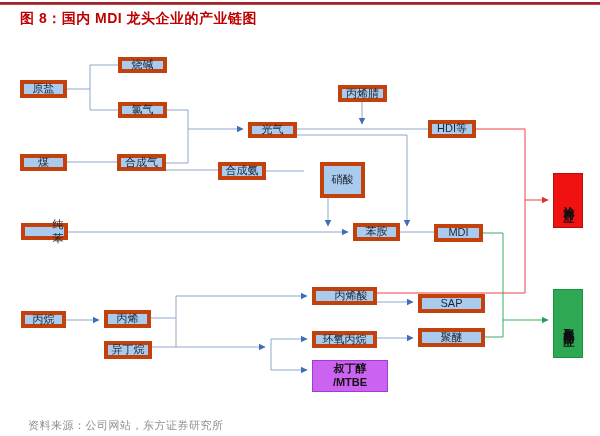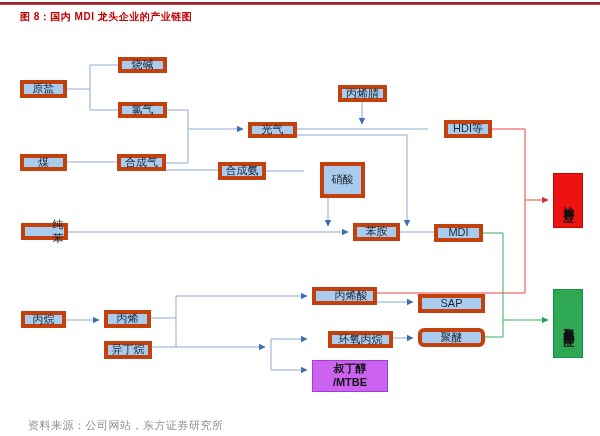--- a/index.html
+++ b/index.html
@@ -1,20 +1,20 @@
 <!DOCTYPE html>
 <html><head>
 <meta charset="utf-8">
 <style>
   html,body{margin:0;padding:0;}
   body{font-family:"Liberation Sans","DejaVu Sans",sans-serif;background:#ffffff;}
   #canvas{position:relative;width:600px;height:436px;background:#ffffff;overflow:hidden;}
   .top-rule{position:absolute;left:0;top:2px;width:600px;height:3px;
     border-top:2px solid #9b262b;border-bottom:1px solid #b9474c;box-sizing:border-box;}
-  .fig-title{position:absolute;left:20px;top:10px;font-size:10px;font-weight:bold;color:#c00000;letter-spacing:0.5px;}
+  .fig-title{position:absolute;left:20px;top:10px;font-size:14px;font-weight:bold;color:#c00000;letter-spacing:0.5px;}
   .source-note{position:absolute;left:28px;top:418px;font-size:11px;color:#8f8f8f;letter-spacing:0.5px;}
   #edges{position:absolute;left:0;top:0;width:600px;height:436px;}
   .node{position:absolute;box-sizing:border-box;display:flex;align-items:center;justify-content:center;
     font-size:11px;color:#1d2430;text-align:center;line-height:1.25;}
   .node.blue{background:#a9ccee;border:4px solid #c2410c;}
   .node.red{background:#f01111;border:1px solid #b50e0e;font-weight:bold;
     writing-mode:vertical-rl;text-orientation:upright;letter-spacing:2px;color:#111;}
   .node.green{background:#2ea853;border:1px solid #169242;font-weight:bold;
     writing-mode:vertical-rl;text-orientation:upright;letter-spacing:2px;color:#111;}
   .node.purple{background:#cb63f0;border:1px solid #a23bd6;font-weight:bold;white-space:pre-line;color:#111;}
@@ -75,33 +75,33 @@
   </svg>
 
   <div id="node-layer">
       <div class="node blue" style="left: 20px; top: 80px; width: 47px; height: 18px;">原盐</div>
       <div class="node blue" style="left: 118px; top: 57px; width: 49px; height: 16px;">烧碱</div>
       <div class="node blue" style="left: 118px; top: 102px; width: 49px; height: 16px;">氯气</div>
       <div class="node blue" style="left: 20px; top: 154px; width: 47px; height: 17px;">煤</div>
       <div class="node blue" style="left: 117px; top: 154px; width: 49px; height: 17px; text-align: right;">合成气</div>
       <div class="node blue" style="left: 248px; top: 122px; width: 49px; height: 16px;">光气</div>
       <div class="node blue" style="left: 338px; top: 85px; width: 49px; height: 17px;">丙烯腈</div>
-      <div class="node blue" style="left: 444px; top: 120px; width: 48px; height: 18px;">HDI等</div>
+      <div class="node blue" style="left: 428px; top: 120px; width: 48px; height: 18px;">HDI等</div>
       <div class="node blue" style="left: 218px; top: 162px; width: 48px; height: 18px;">合成氨</div>
       <div class="node blue" style="left: 320px; top: 162px; width: 45px; height: 36px;">硝酸</div>
       <div class="node blue" style="left: 21px; top: 223px; width: 47px; height: 17px; padding-left: 27px;">纯苯</div>
       <div class="node blue" style="left: 353px; top: 223px; width: 47px; height: 18px;">苯胺</div>
       <div class="node blue" style="left: 434px; top: 224px; width: 49px; height: 18px;">MDI</div>
       <div class="node red" style="left: 553px; top: 173px; width: 30px; height: 55px;">涂料产业</div>
       <div class="node blue" style="left: 312px; top: 287px; width: 65px; height: 18px; padding-left: 13px;">丙烯酸</div>
       <div class="node blue" style="left: 418px; top: 294px; width: 67px; height: 19px;">SAP</div>
       <div class="node blue" style="left: 21px; top: 311px; width: 45px; height: 17px;">丙烷</div>
       <div class="node blue" style="left: 104px; top: 310px; width: 47px; height: 18px;">丙烯</div>
       <div class="node blue" style="left: 104px; top: 341px; width: 48px; height: 18px;">异丁烷</div>
-      <div class="node blue" style="left: 328px; top: 331px; width: 65px; height: 17px;">环氧丙烷</div>
-      <div class="node blue" style="left: 418px; top: 328px; width: 67px; height: 19px; border-radius: 6px;">聚醚</div>
+      <div class="node blue" style="left: 312px; top: 331px; width: 65px; height: 17px;">环氧丙烷</div>
+      <div class="node blue" style="left: 418px; top: 328px; width: 67px; height: 19px;">聚醚</div>
       <div class="node purple" style="left: 312px; top: 360px; width: 76px; height: 32px;">叔丁醇
 /MTBE</div>
       <div class="node green" style="left: 553px; top: 289px; width: 30px; height: 69px;">聚氨酯产业</div>
     </div>
 
   <div class="source-note">资料来源：公司网站，东方证券研究所</div>
 </div>
 
 </body></html>

